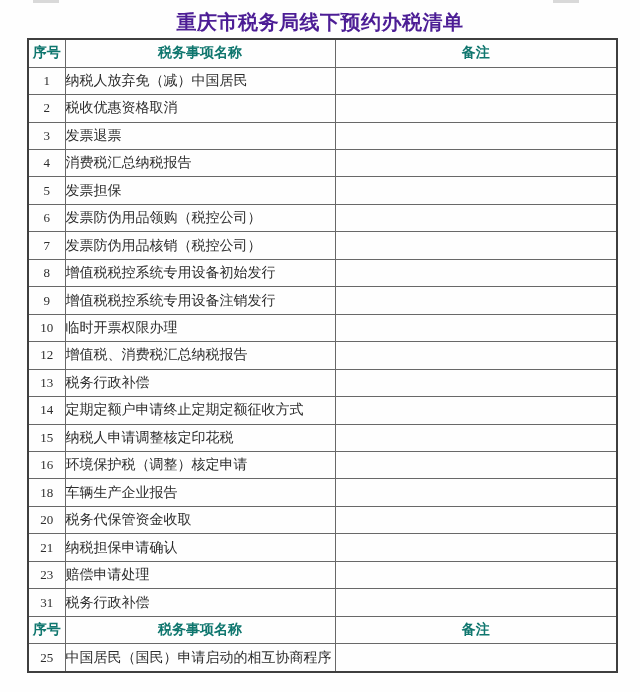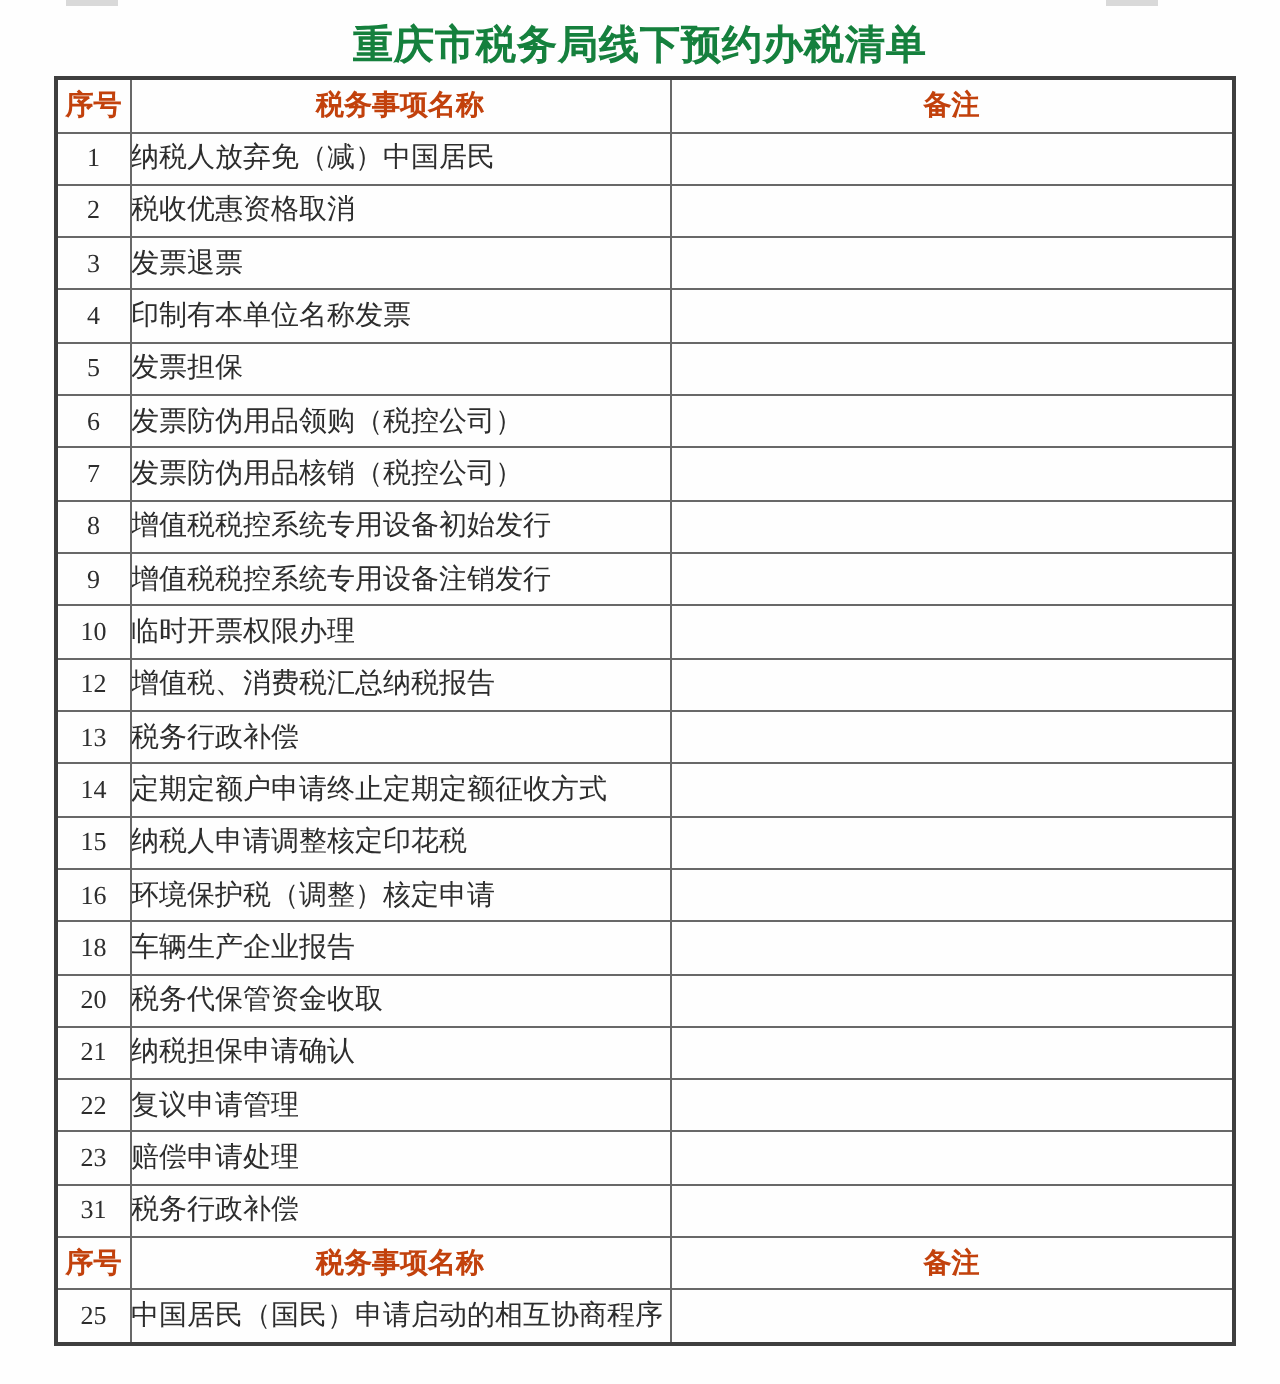--- a/index.html
+++ b/index.html
@@ -26,21 +26,21 @@
   #artifact-left  { left: 33px; }
   #artifact-right { left: 553px; }
   #doc-title {
     position: absolute;
     top: 9px;
     left: 0;
     width: 100%;
     text-align: center;
     font-size: 20px;
     font-weight: bold;
-    color: #15803d;
+    color: #4c1d95;
     margin: 0;
     letter-spacing: 0.5px;
   }
   #tax-table {
     position: absolute;
     left: 27px;
     top: 38px;
     width: 589px;
     height: 635px;
     border-collapse: collapse;
@@ -54,21 +54,21 @@
     border: 1px solid #686868;
     padding: 0;
     overflow: hidden;
     white-space: nowrap;
     vertical-align: middle;
   }
   #tax-table th {
     font-size: 14px;
     font-weight: bold;
     text-align: center;
-    color: #c2410c;
+    color: #0f766e;
   }
   td.cell-no {
     text-align: center;
     font-size: 13px;
     font-family: "Liberation Serif", "DejaVu Serif", serif;
   }
   td.cell-name {
     text-align: left;
     padding-left: 2px;
     font-size: 14px;
@@ -108,21 +108,21 @@
           <td class="cell-name">税收优惠资格取消</td>
           <td class="cell-remark"></td>
         </tr>
         <tr>
           <td class="cell-no">3</td>
           <td class="cell-name">发票退票</td>
           <td class="cell-remark"></td>
         </tr>
         <tr>
           <td class="cell-no">4</td>
-          <td class="cell-name">印制有本单位名称发票</td>
+          <td class="cell-name">消费税汇总纳税报告</td>
           <td class="cell-remark"></td>
         </tr>
         <tr>
           <td class="cell-no">5</td>
           <td class="cell-name">发票担保</td>
           <td class="cell-remark"></td>
         </tr>
         <tr>
           <td class="cell-no">6</td>
           <td class="cell-name">发票防伪用品领购（税控公司）</td>
@@ -179,25 +179,20 @@
           <td class="cell-remark"></td>
         </tr>
         <tr>
           <td class="cell-no">20</td>
           <td class="cell-name">税务代保管资金收取</td>
           <td class="cell-remark"></td>
         </tr>
         <tr>
           <td class="cell-no">21</td>
           <td class="cell-name">纳税担保申请确认</td>
-          <td class="cell-remark"></td>
-        </tr>
-        <tr>
-          <td class="cell-no">22</td>
-          <td class="cell-name">复议申请管理</td>
           <td class="cell-remark"></td>
         </tr>
         <tr>
           <td class="cell-no">23</td>
           <td class="cell-name">赔偿申请处理</td>
           <td class="cell-remark"></td>
         </tr>
         <tr>
           <td class="cell-no">31</td>
           <td class="cell-name">税务行政补偿</td>

